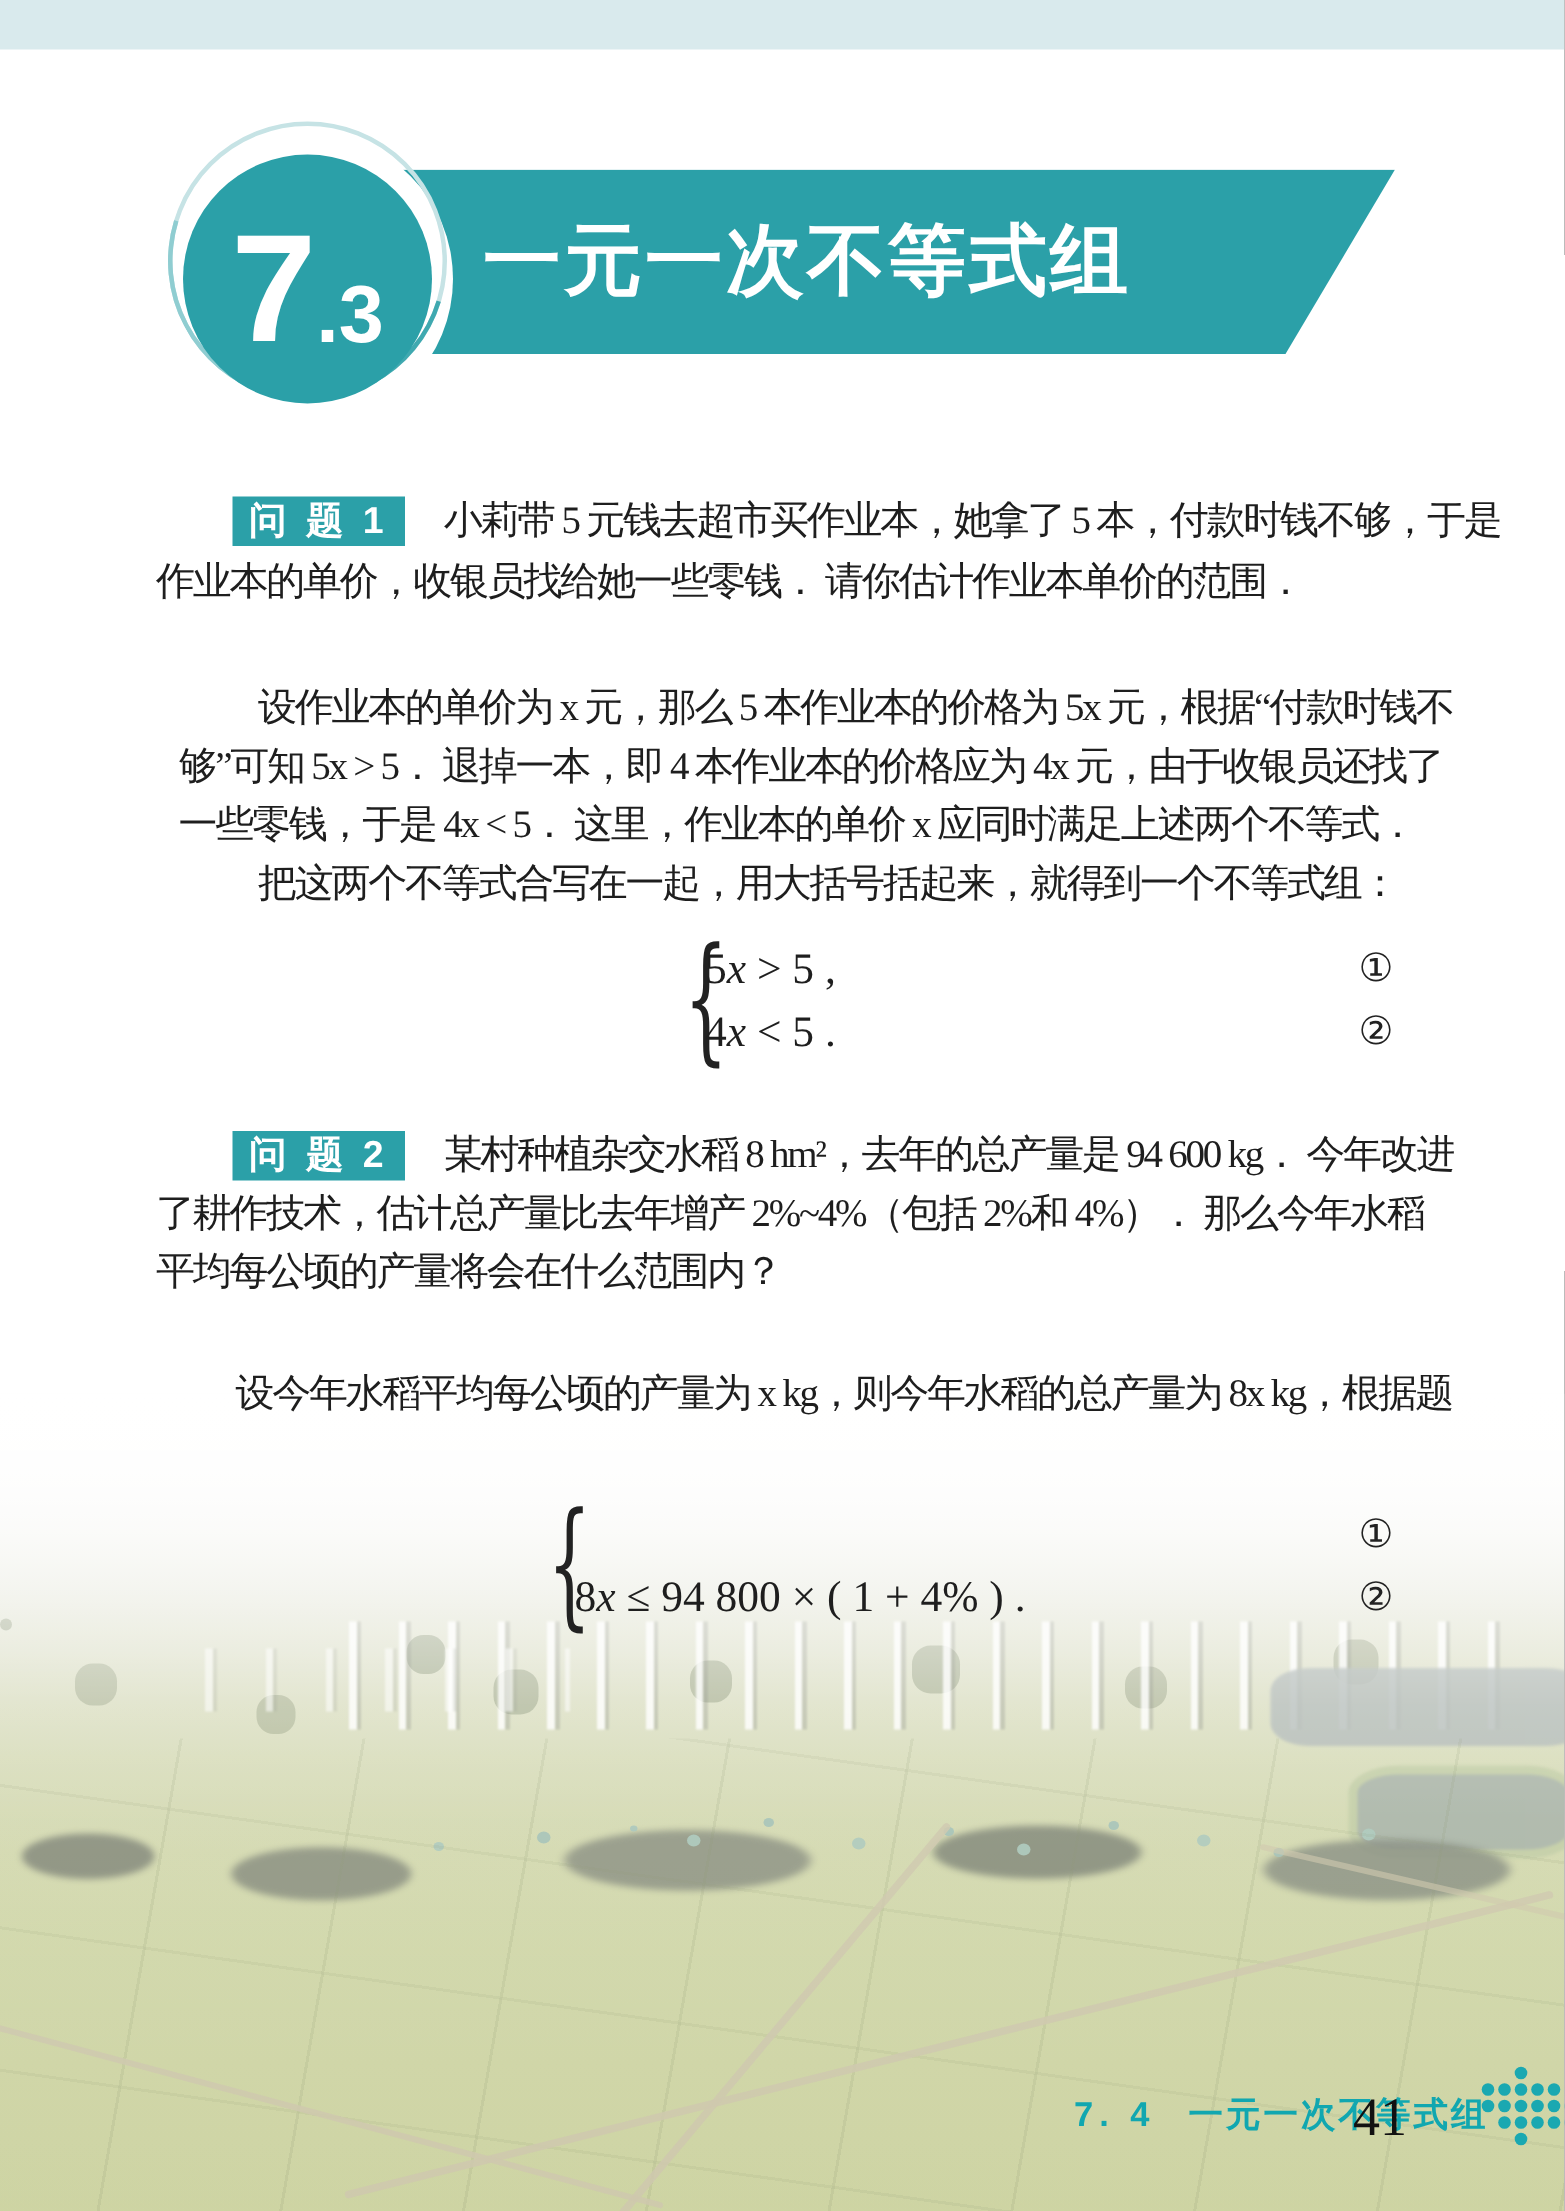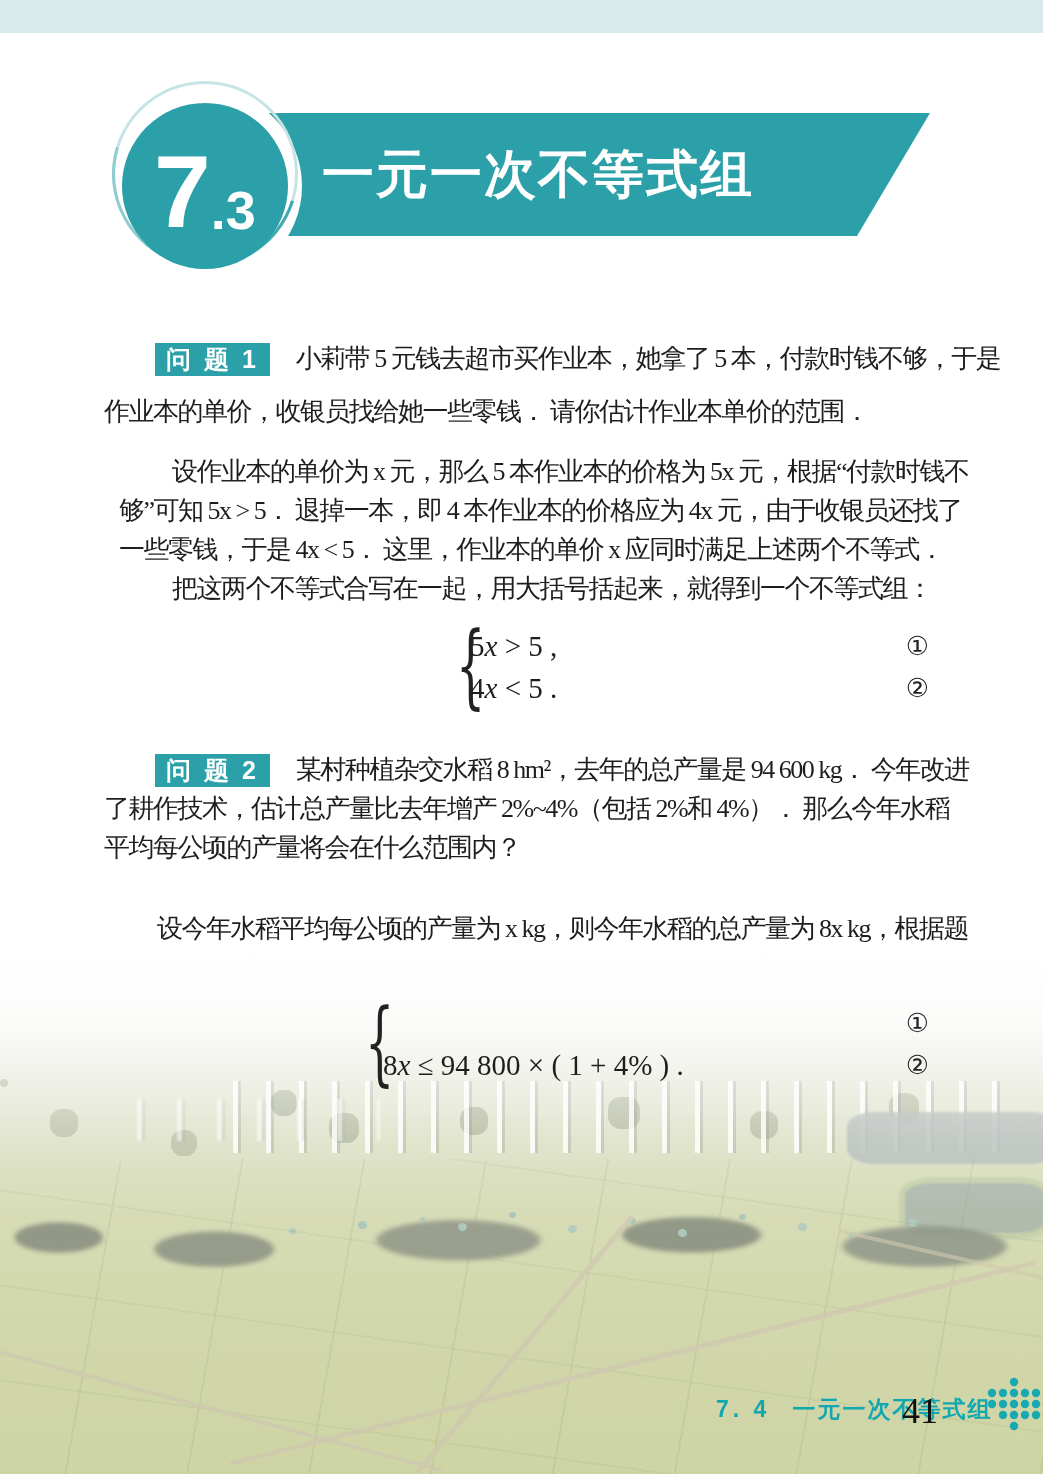--- a/index.html
+++ b/index.html
@@ -21,21 +21,21 @@
   .num-circle{position:absolute;left:122px;top:103px;width:166px;height:166px;border-radius:50%;
         background:#2ba0a8;}
   .num-wrap{position:absolute;left:0;top:0;width:100%;height:100%;display:flex;
         align-items:flex-end;justify-content:center;padding-bottom:34px;box-sizing:border-box;
         color:#fff;font-family:"Liberation Sans","DejaVu Sans",sans-serif;font-weight:bold;}
   .num-big{font-size:102px;line-height:0.82;}
   .num-small{font-size:54px;line-height:0.9;}
   
   .tblock{position:absolute;left:104px;width:860px;}
   .tline{font-size:26px;letter-spacing:-1.5px;white-space:nowrap;}
-  .lh41 .tline{line-height:41px;margin-top:12px;}
+  .lh41 .tline{line-height:41px;}
   .lh39 .tline{line-height:39px;}
   .indent{text-indent:53px;}
   .badge{display:inline-block;vertical-align:middle;margin:-4px 26px 0 51px;
          background:#2ba0a8;color:#ffffff;height:33px;line-height:33px;padding:0 11px;
          font-family:"Liberation Sans","DejaVu Sans",sans-serif;font-weight:bold;
          font-size:25px;letter-spacing:3px;}
   
   .sys{position:absolute;left:104px;width:833px;}
   .srow{position:relative;height:42px;line-height:42px;font-size:29px;white-space:nowrap;}
   .expr{letter-spacing:0;}

